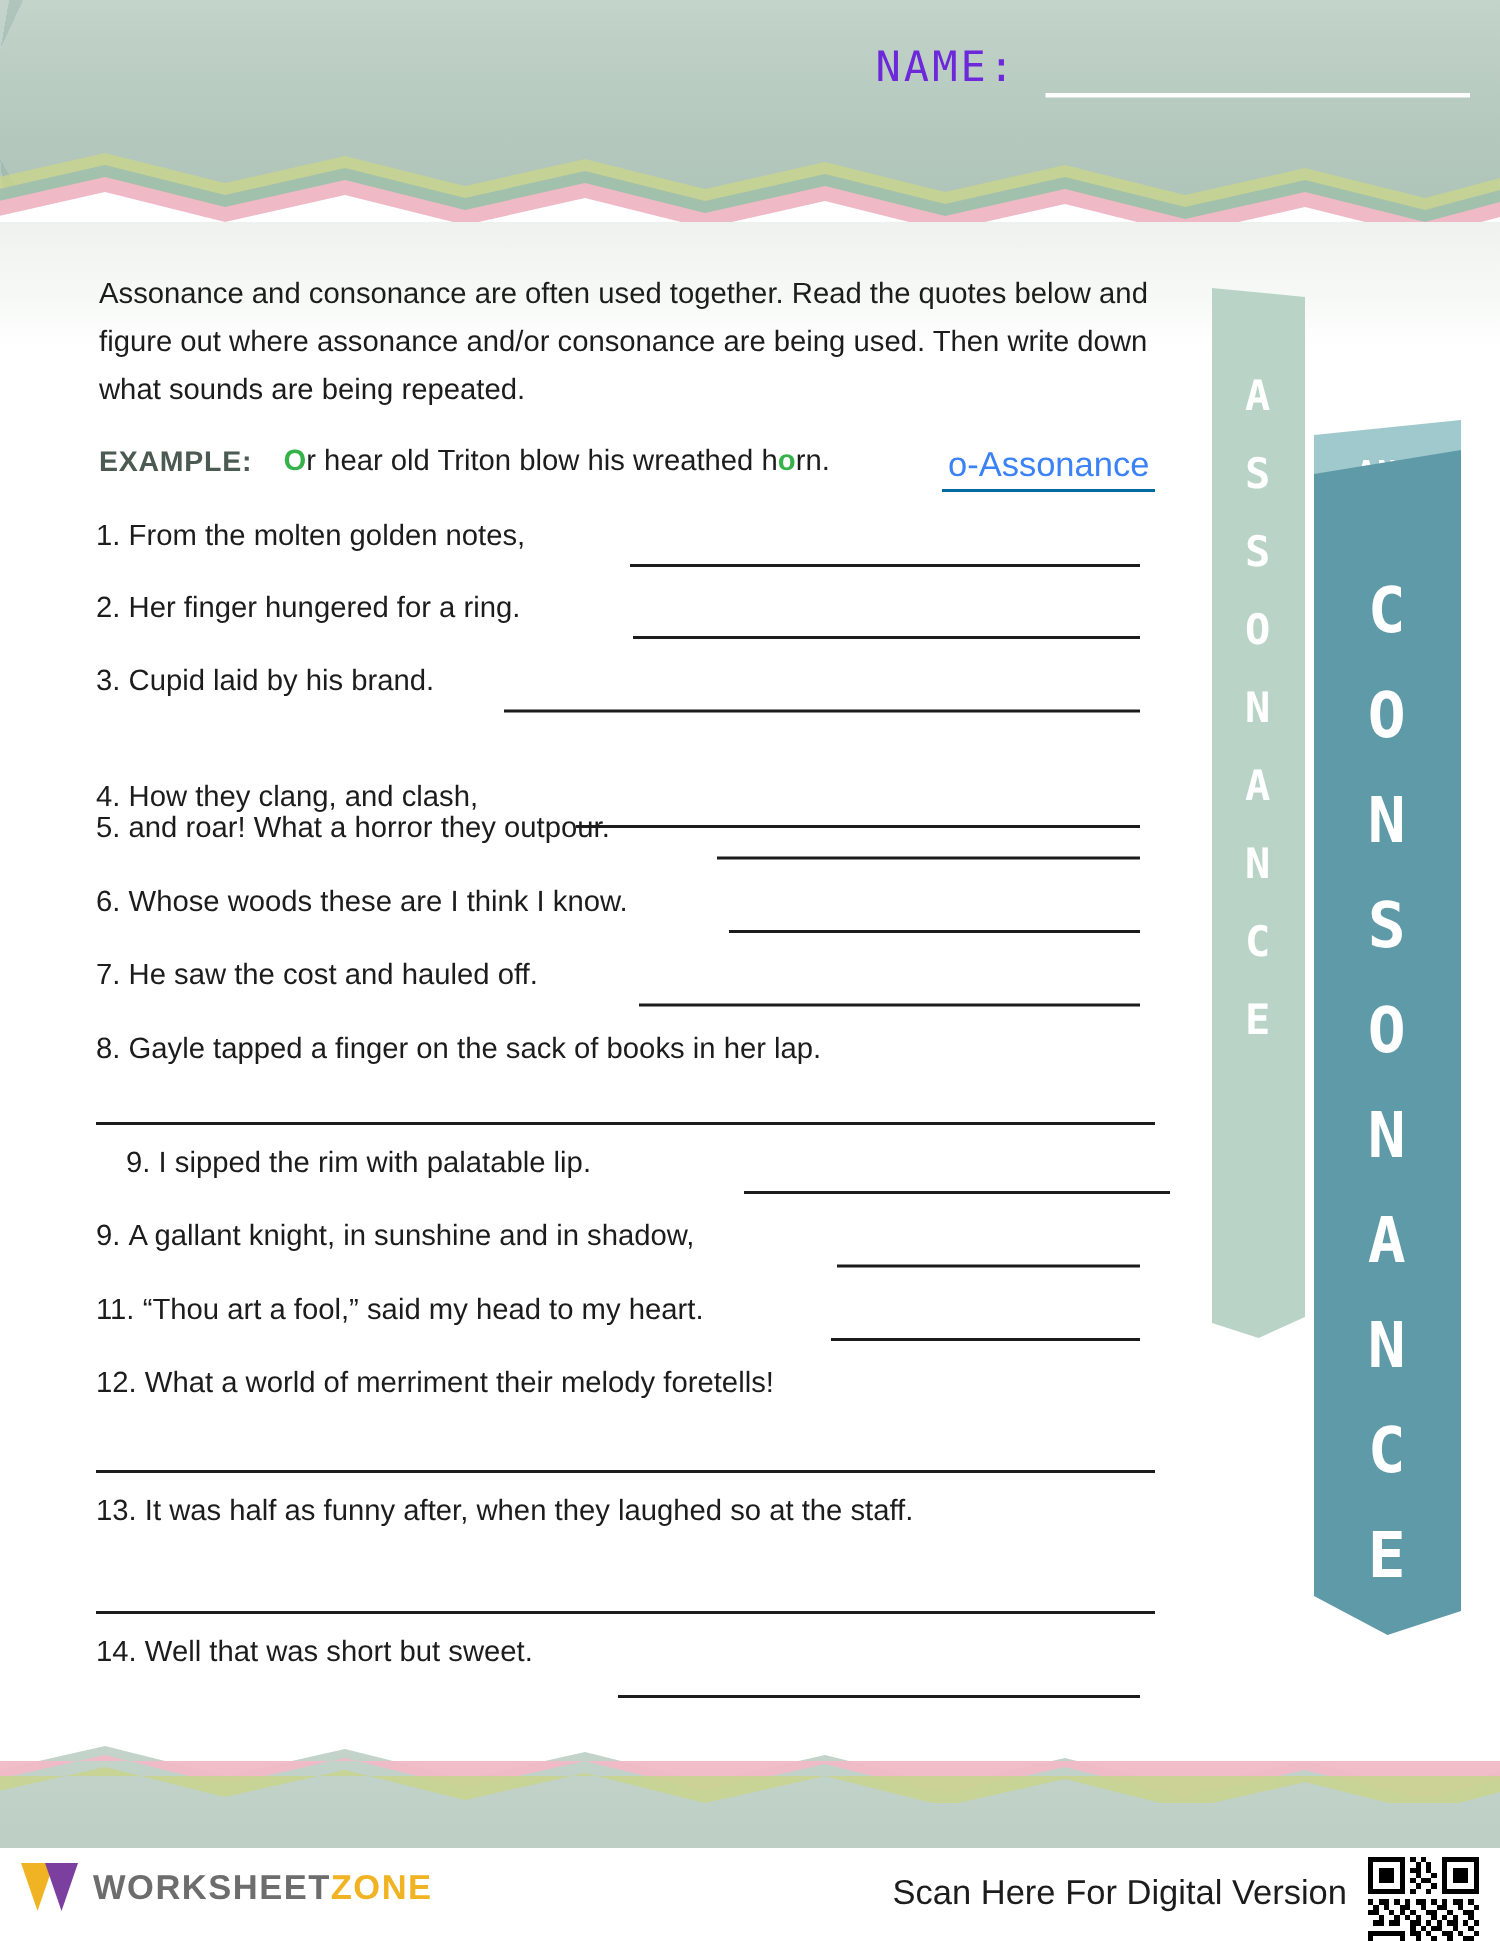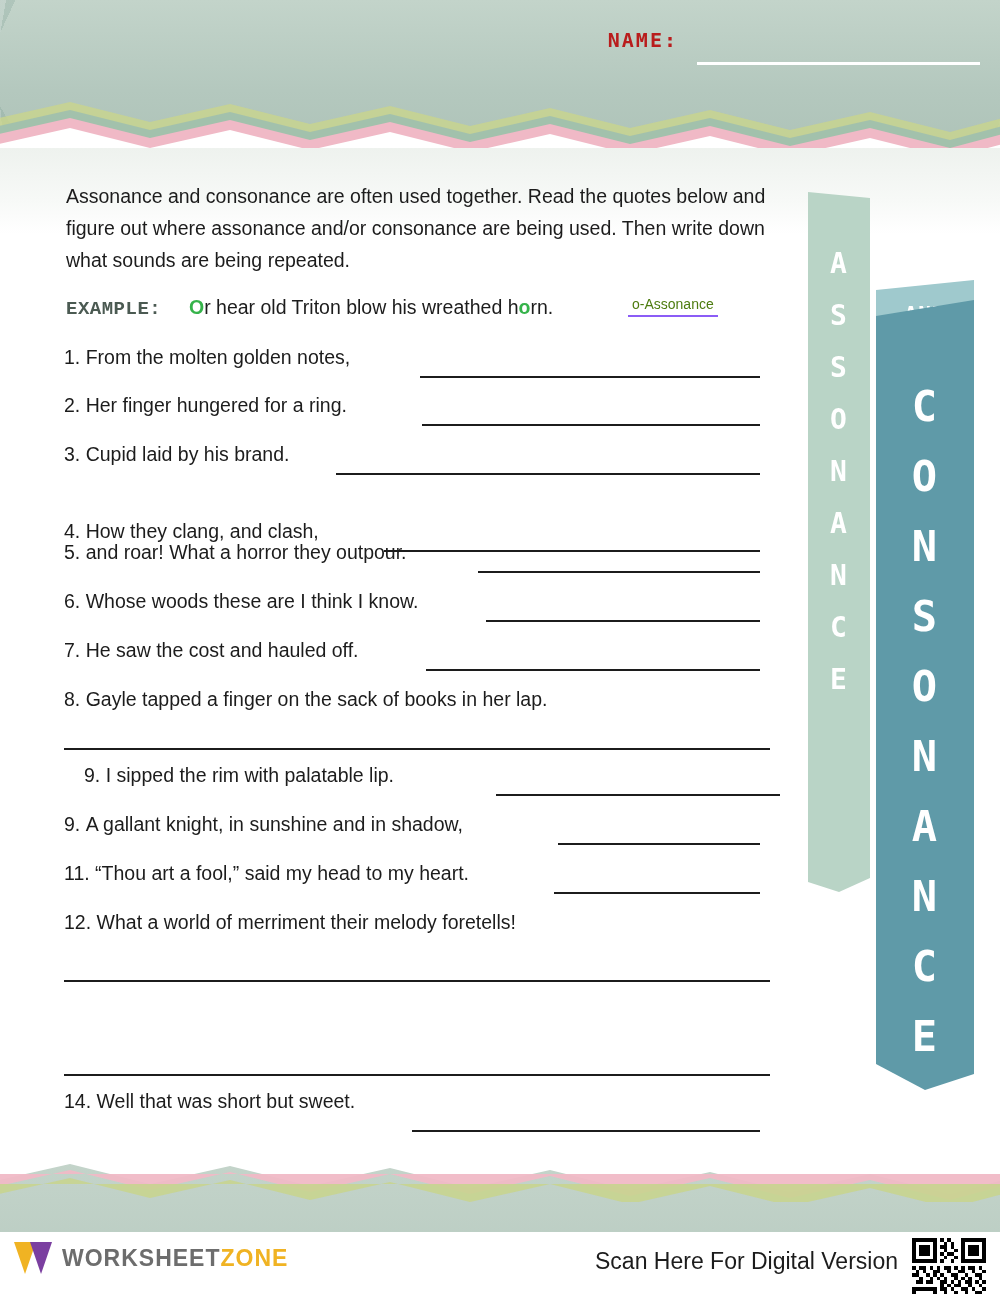--- a/index.html
+++ b/index.html
@@ -26,21 +26,21 @@
   }
   #top-banner .glass2{
     position:absolute;left:0;top:0;width:1000px;height:150px;
     background:
       linear-gradient(-75deg, rgba(255,255,255,.22) 0 8px, transparent 8px 52px),
       linear-gradient(-50deg, rgba(150,180,170,.22) 0 18px, transparent 18px 95px);
   }
   #name-label{
     position:absolute;right:322px;top:28px;
     font-family:"DejaVu Sans Mono", monospace;
-    font-weight:bold;letter-spacing:2px;font-size:20px;color:#b91c1c;
+    font-weight:normal;letter-spacing:2px;font-size:28px;color:#6d28d9;
   }
   #name-line{
     position:absolute;right:20px;top:62px;width:283px;height:3px;background:#ffffff;
   }
 
   
   #paper{
     position:absolute;left:0;top:148px;width:1000px;height:1000px;
     background:#ffffff;
   }
@@ -52,30 +52,30 @@
   #intro{
     position:absolute;left:66px;top:32px;width:712px;
     font-size:19.5px;line-height:32px;color:#1c1c1c;
   }
 
   #example-row{
     position:absolute;left:66px;top:148px;width:720px;height:30px;
   }
   #example-label{
     position:absolute;left:0;top:2px;
-    font-family:Liberation Mono, monospace;
+    font-family:Liberation Sans, sans-serif;
     font-weight:bold;font-size:19px;letter-spacing:.5px;color:#4b5a52;
   }
   #example-text{
     position:absolute;left:123px;top:0px;font-size:19.5px;color:#1c1c1c;
   }
   #example-text .hl{color:#35b34a;font-weight:bold;}
   #example-answer{
-    position:absolute;left:562px;top:0px;font-size:14px;color:#4d7c0f;
-    border-bottom:2px solid #8b5cf6;padding:0 4px 3px 4px;
+    position:absolute;left:562px;top:0px;font-size:23px;color:#3b82f6;
+    border-bottom:2px solid #0369a1;padding:0 4px 3px 4px;
   }
 
   .qrow{
     position:absolute;left:64px;width:706px;height:34px;font-size:19.5px;color:#1c1c1c;
   }
   .qrow .qtext{position:absolute;left:0;top:0;white-space:nowrap;}
   .qrow .qline{
     position:absolute;bottom:2px;height:0;border-bottom:2px solid #1c1c1c;
   }
   .fullline{
@@ -237,20 +237,23 @@
   <div class="qrow" style="top:714px;">
     <span class="qtext"><span>11.</span>&nbsp;<span>“Thou art a fool,” said my head to my heart.</span></span>
     <span class="qline" style="left:490px;right:10px;"></span>
   </div>
 
   <div class="qrow" style="top:763px;">
     <span class="qtext"><span>12.</span>&nbsp;<span>What a world of merriment their melody foretells!</span></span>
   </div>
   <div class="fullline" style="top:832px;"></div>
 
+  <div class="qrow" style="top:848px;">
+    <span class="qtext"><span>13.</span>&nbsp;<span>It was half as funny after, when they laughed so at the staff.</span></span>
+  </div>
   <div class="fullline" style="top:926px;"></div>
 
   <div class="qrow" style="top:942px;">
     <span class="qtext"><span>14.</span>&nbsp;<span>Well that was short but sweet.</span></span>
     <span class="qline" style="left:348px;right:10px;top:40px;"></span>
   </div>
 </div>
 
 <div id="assonance-tab">
   <div class="vtxt">

